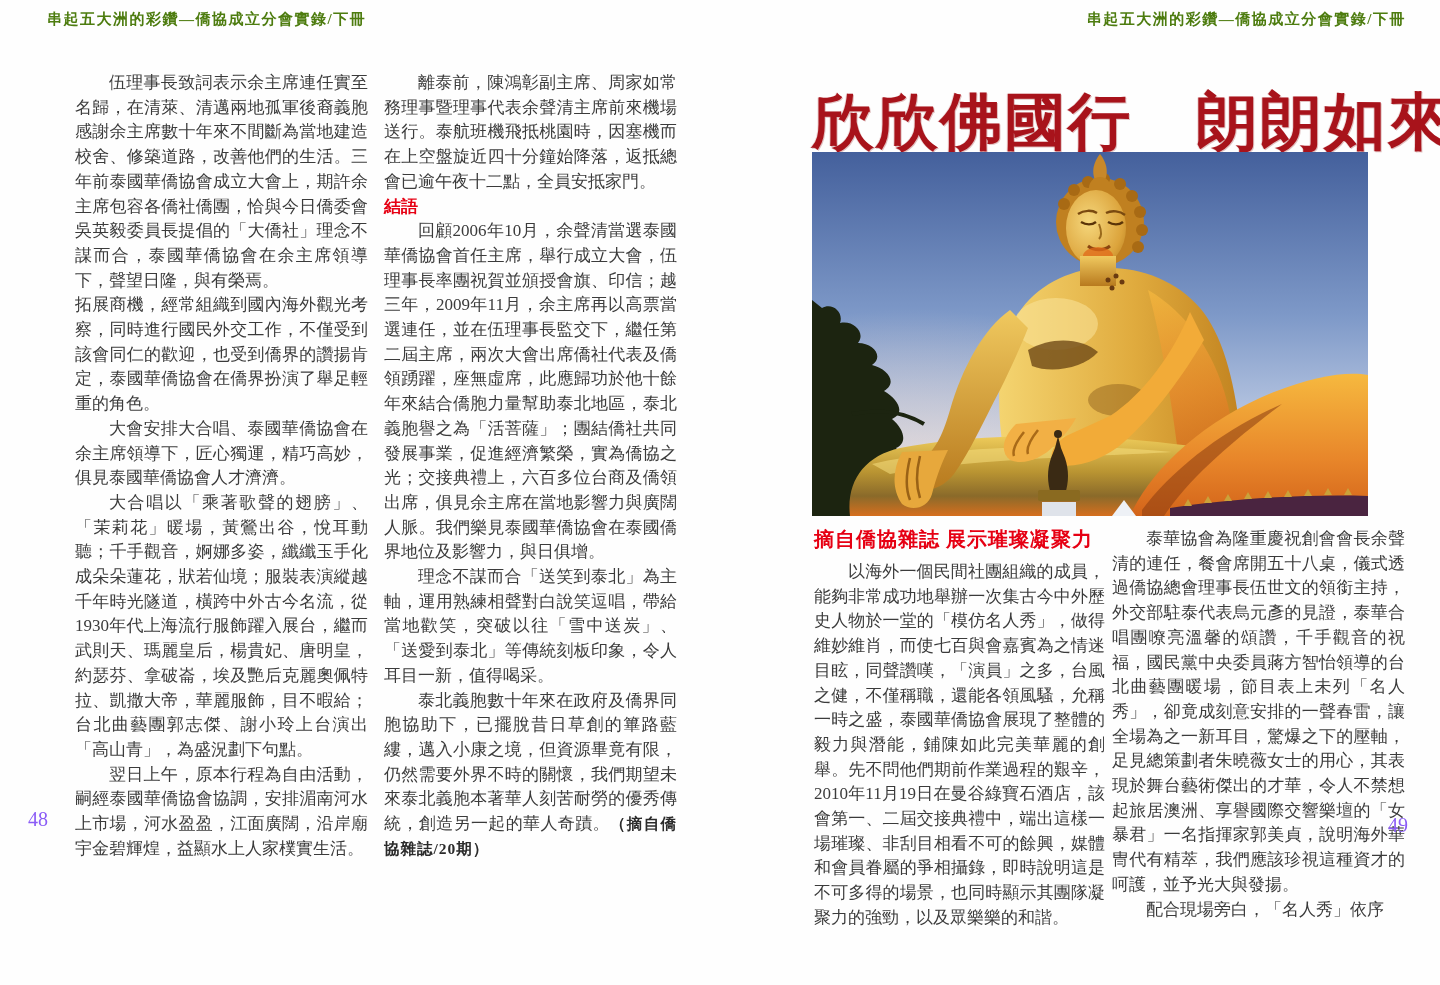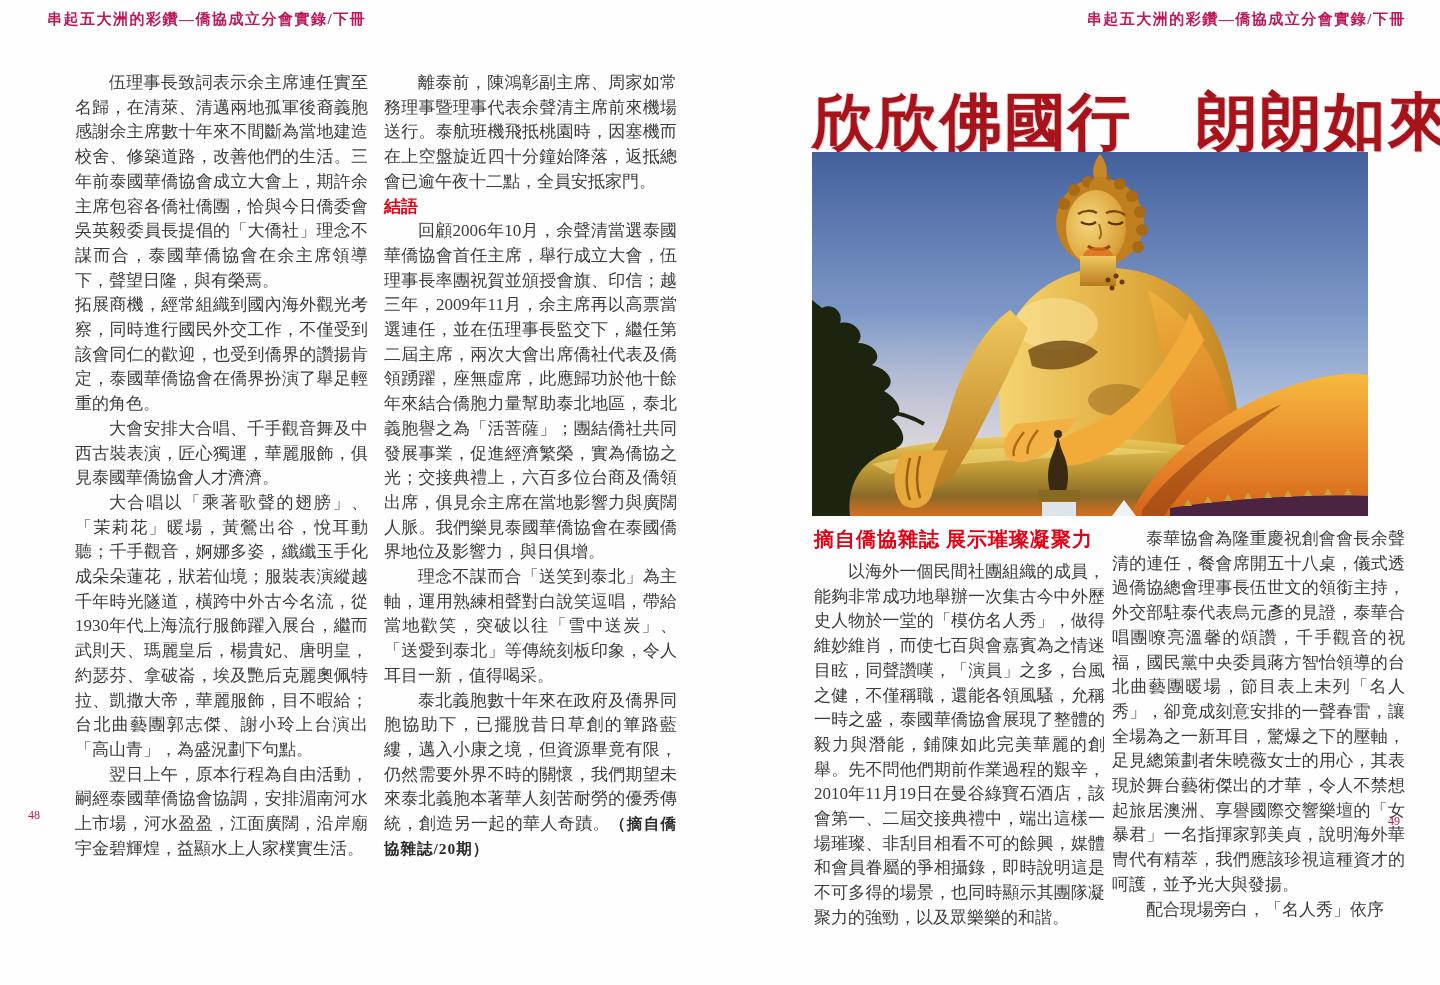--- a/index.html
+++ b/index.html
@@ -3,25 +3,25 @@
 <meta charset="utf-8">
 <style>
   html,body{margin:0;padding:0;}
   body{
     width:1440px;height:985px;position:relative;background:#fefefe;
     font-family:"Liberation Serif","DejaVu Serif",serif;
     color:#3b3b3b;overflow:hidden;
   }
   .running-head{
     position:absolute;top:10px;font-size:15px;letter-spacing:1.5px;
-    color:#be185d;font-weight:600;
+    color:#4d7c0f;font-weight:600;
   }
   .running-head.left{left:47px;}
   .running-head.right{right:34px;}
-  .pagenum{position:absolute;font-size:12px;color:#be185d;}
+  .pagenum{position:absolute;font-size:20px;color:#8b5cf6;}
   .pagenum.left{left:28px;top:808px;}
   .pagenum.right{left:1388px;top:814px;}
 
   .col{
     position:absolute;font-size:17px;line-height:24.7px;
     text-align:justify;text-justify:inter-ideograph;color:#3b3b3b;
   }
   .para{margin:0;text-indent:2em;}
   .para.flush{text-indent:0;}
   .red-heading{
@@ -56,21 +56,21 @@
 </head>
 <body>
 
 <div class="running-head left">串起五大洲的彩鑽—僑協成立分會實錄/下冊</div>
 <div class="running-head right">串起五大洲的彩鑽—僑協成立分會實錄/下冊</div>
 
 <div>
   <div class="col col-L1">
       <p class="para">伍理事長致詞表示余主席連任實至名歸，在清萊、清邁兩地孤軍後裔義胞感謝余主席數十年來不間斷為當地建造校舍、修築道路，改善他們的生活。三年前泰國華僑協會成立大會上，期許余主席包容各僑社僑團，恰與今日僑委會吳英毅委員長提倡的「大僑社」理念不謀而合，泰國華僑協會在余主席領導下，聲望日隆，與有榮焉。</p>
       <p class="para flush">拓展商機，經常組織到國內海外觀光考察，同時進行國民外交工作，不僅受到該會同仁的歡迎，也受到僑界的讚揚肯定，泰國華僑協會在僑界扮演了舉足輕重的角色。</p>
-      <p class="para">大會安排大合唱、千手觀音舞及中西古裝表演，匠心獨運，華麗服飾，俱見泰國華僑協會人才濟濟。</p>
+      <p class="para">大會安排大合唱、泰國華僑協會在余主席領導下，匠心獨運，精巧高妙，俱見泰國華僑協會人才濟濟。</p>
       <p class="para">大合唱以「乘著歌聲的翅膀」、「茉莉花」暖場，黃鶯出谷，悅耳動聽；千手觀音，婀娜多姿，纖纖玉手化成朵朵蓮花，狀若仙境；服裝表演縱越千年時光隧道，橫跨中外古今名流，從1930年代上海流行服飾躍入展台，繼而武則天、瑪麗皇后，楊貴妃、唐明皇，約瑟芬、拿破崙，埃及艷后克麗奧佩特拉、凱撒大帝，華麗服飾，目不暇給；台北曲藝團郭志傑、謝小玲上台演出「高山青」，為盛況劃下句點。</p>
       <p class="para">翌日上午，原本行程為自由活動，嗣經泰國華僑協會協調，安排湄南河水上市場，河水盈盈，江面廣闊，沿岸廟宇金碧輝煌，益顯水上人家樸實生活。</p>
     </div>
 
   <div class="col col-L2">
     <div>
         <p class="para">離泰前，陳鴻彰副主席、周家如常務理事暨理事代表余聲清主席前來機場送行。泰航班機飛抵桃園時，因塞機而在上空盤旋近四十分鐘始降落，返抵總會已逾午夜十二點，全員安抵家門。</p>
       </div>
     <h3 class="red-heading">結語</h3>
     <div>

